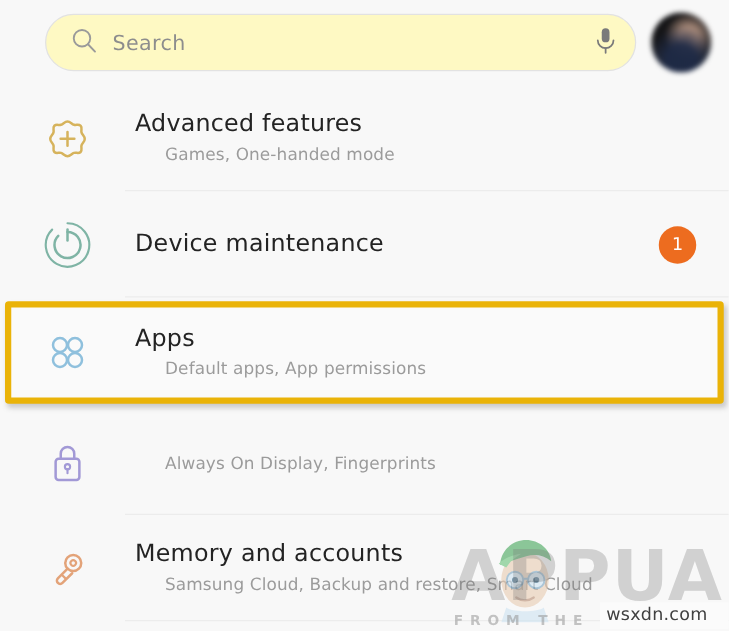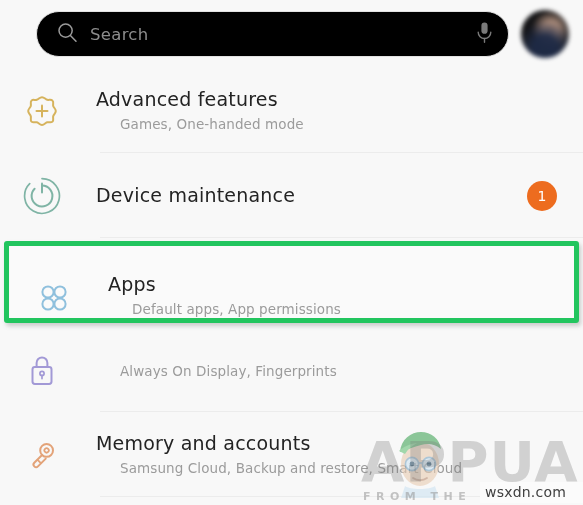--- a/index.html
+++ b/index.html
@@ -28,21 +28,21 @@
     align-items: center;
     padding: 0 14px 0 36px;
     gap: 12px;
   }
 
   #search-bar {
     flex: 1;
     height: 46px;
     border: 1px solid #e2e2e2;
     border-radius: 26px;
-    background: #000000;
+    background: #fef9c3;
     display: flex;
     align-items: center;
     padding: 0 14px 0 20px;
     gap: 12px;
   }
 
   #search-placeholder {
     flex: 1;
     font-size: 16.5px;
     color: #8d8d8d;
@@ -69,21 +69,21 @@
   #list {
     position: relative;
     background: #f8f8f8;
   }
 
   .row {
     position: relative;
     display: flex;
     align-items: center;
     height: 85px;
-    padding-left: 16px;
+    padding-left: 28px;
   }
 
   .row-icon {
     width: 52px;
     flex: 0 0 52px;
     display: flex;
     align-items: center;
     justify-content: center;
   }
 
@@ -133,25 +133,24 @@
     justify-content: center;
     margin-right: 26px;
     font-family: "DejaVu Sans", sans-serif;
   }
 
   
   .row.highlight {
     margin: 3px 4px 4px 4px;
     height: 82px;
     background: #fafafa;
-    border: 5px solid #22c55e;
+    border: 5px solid #eab308;
     border-radius: 3px;
     box-shadow: 2px 3px 4px rgba(120,120,120,.35);
     padding-left: 19px;
-    align-items: flex-end;
   }
 
   
   #watermark {
     position: absolute;
     left: 345px;
     top: 424px;
     width: 238px;
     height: 81px;
     pointer-events: none;

